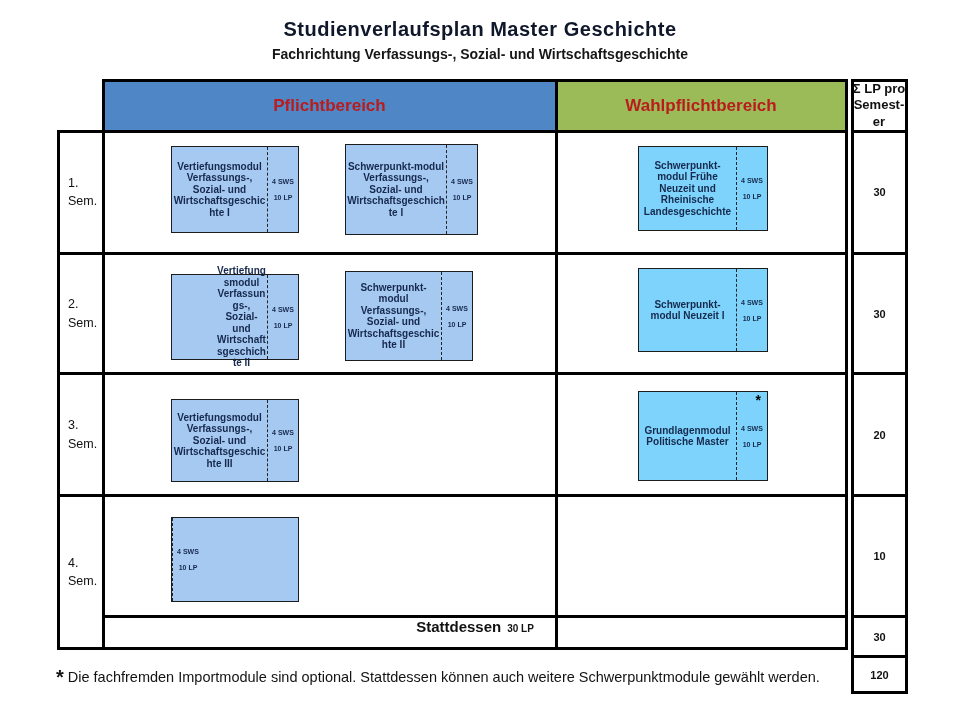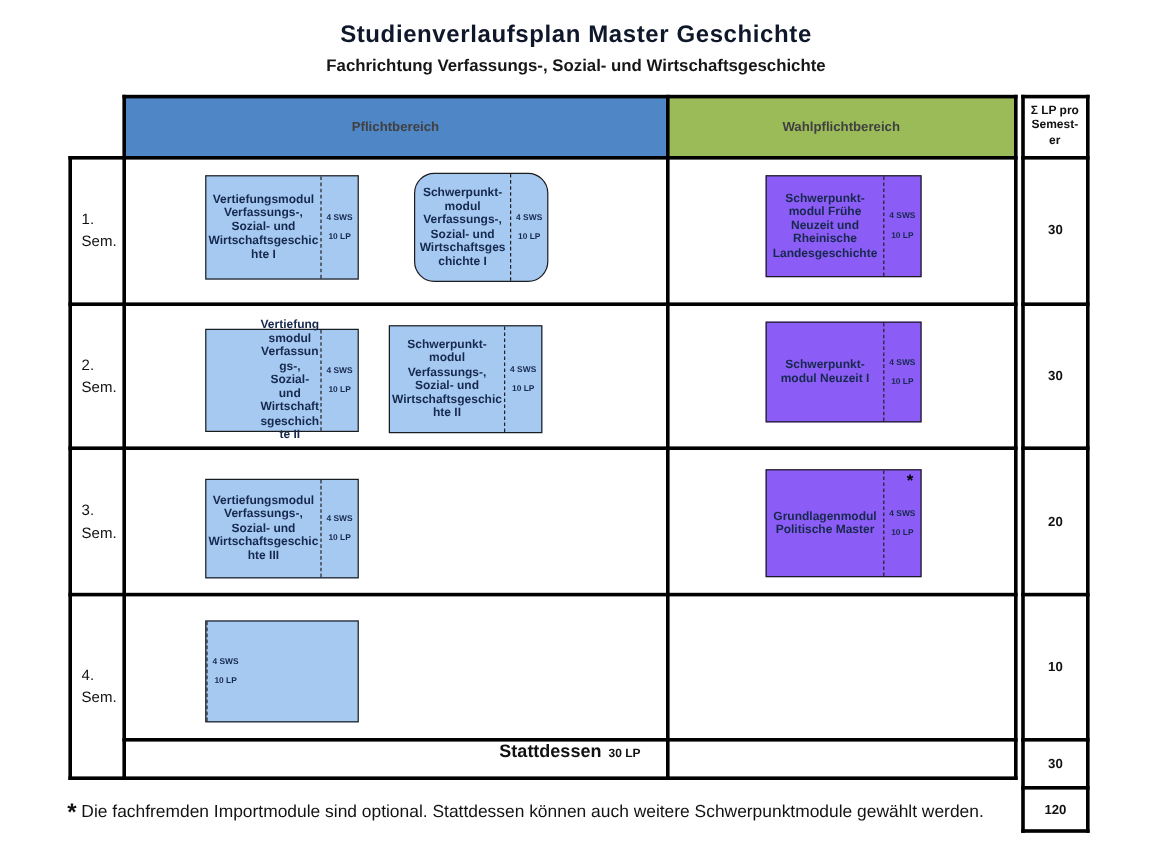--- a/index.html
+++ b/index.html
@@ -6,29 +6,29 @@
   #canvas{position:relative;width:960px;height:720px;background:#fff;overflow:hidden;
           font-family:"Liberation Sans",sans-serif;color:#111;}
   .title{position:absolute;left:0;top:18px;width:960px;text-align:center;
          font-size:20px;font-weight:600;letter-spacing:.5px;color:#0f172a;}
   .subtitle{position:absolute;left:0;top:46px;width:960px;text-align:center;
          font-size:14px;font-weight:600;color:#161616;}
   .gl{position:absolute;background:#000;}
   .rect{position:absolute;box-sizing:border-box;}
   .cell{position:absolute;display:flex;align-items:center;justify-content:center;
         box-sizing:border-box;text-align:center;}
-  .hdr-label{font-size:11px;font-weight:bold;color:#404040;}
-  .sum-hdr{flex-direction:column;font-size:10px;font-weight:bold;line-height:1.25;}
+  .hdr-label{font-size:17px;font-weight:bold;color:#b91c1c;}
+  .sum-hdr{flex-direction:column;font-size:13px;font-weight:bold;line-height:1.25;}
   .sem-cell{justify-content:flex-start;text-align:left;padding-left:8px;
         font-size:12.5px;line-height:1.45;}
   .sem-cell span{display:block;width:34px;}
   .sum-val{font-size:11px;font-weight:bold;}
   .module{position:absolute;display:flex;box-sizing:border-box;border:1.5px solid #1c1c1c;}
   .module.blue{background:#A6C9F2;}
-  .module.cyan{background:#8b5cf6;}
+  .module.cyan{background:#7dd3fc;}
   .mtext{flex:1;display:flex;align-items:center;justify-content:center;text-align:center;
          font-weight:bold;font-size:10px;line-height:1.15;color:#16294d;
          padding:2px 1px;overflow-wrap:anywhere;}
   .mside{width:30px;border-left:1.3px dashed #222;display:flex;flex-direction:column;
          align-items:center;justify-content:center;gap:9px;font-weight:bold;
          font-size:7px;color:#16294d;}
   .mflag{position:absolute;top:0px;right:6px;font-size:14px;font-weight:bold;color:#000;}
   .ma-cell{gap:6px;align-items:baseline;}
   .ma-title{font-size:15px;font-weight:bold;}
   .ma-lp{font-size:10px;font-weight:bold;}
@@ -97,21 +97,21 @@
   <div class="cell sum-val" style="left:854px;top:618px;width:51px;height:37px;">30</div>
   <div class="cell sum-val" style="left:854px;top:658px;width:51px;height:33px;">120</div>
 
   <div class="module blue" style="left:171px;top:146px;width:128px;height:87px;">
     <div class="mtext">Vertiefungsmodul Verfassungs-, Sozial- und Wirtschaftsgeschichte I</div>
     <div class="mside">
       <span>4 SWS</span>
       <span>10 LP</span>
     </div>
   </div>
-  <div class="module blue" style="left:345px;top:144px;width:112px;height:91px;border-radius:17px;">
+  <div class="module blue" style="left:345px;top:144px;width:133px;height:91px;">
     <div class="mtext">Schwerpunkt-modul Verfassungs-, Sozial- und Wirtschaftsgeschichte I</div>
     <div class="mside">
       <span>4 SWS</span>
       <span>10 LP</span>
     </div>
   </div>
   <div class="module cyan" style="left:638px;top:146px;width:130px;height:85px;">
     <div class="mtext">Schwerpunkt-modul Frühe Neuzeit und Rheinische Landesgeschichte</div>
     <div class="mside">
       <span>4 SWS</span>
@@ -119,21 +119,21 @@
     </div>
   </div>
 
   <div class="module blue" style="left:171px;top:274px;width:128px;height:86px;padding-left:44px;">
     <div class="mtext">Vertiefungsmodul Verfassungs-, Sozial- und Wirtschaftsgeschichte II</div>
     <div class="mside">
       <span>4 SWS</span>
       <span>10 LP</span>
     </div>
   </div>
-  <div class="module blue" style="left:324px;top:271px;width:128px;height:90px;">
+  <div class="module blue" style="left:345px;top:271px;width:128px;height:90px;">
     <div class="mtext">Schwerpunkt-modul Verfassungs-, Sozial- und Wirtschaftsgeschichte II</div>
     <div class="mside">
       <span>4 SWS</span>
       <span>10 LP</span>
     </div>
   </div>
   <div class="module cyan" style="left:638px;top:268px;width:130px;height:84px;">
     <div class="mtext">Schwerpunkt-modul Neuzeit I</div>
     <div class="mside">
       <span>4 SWS</span>

